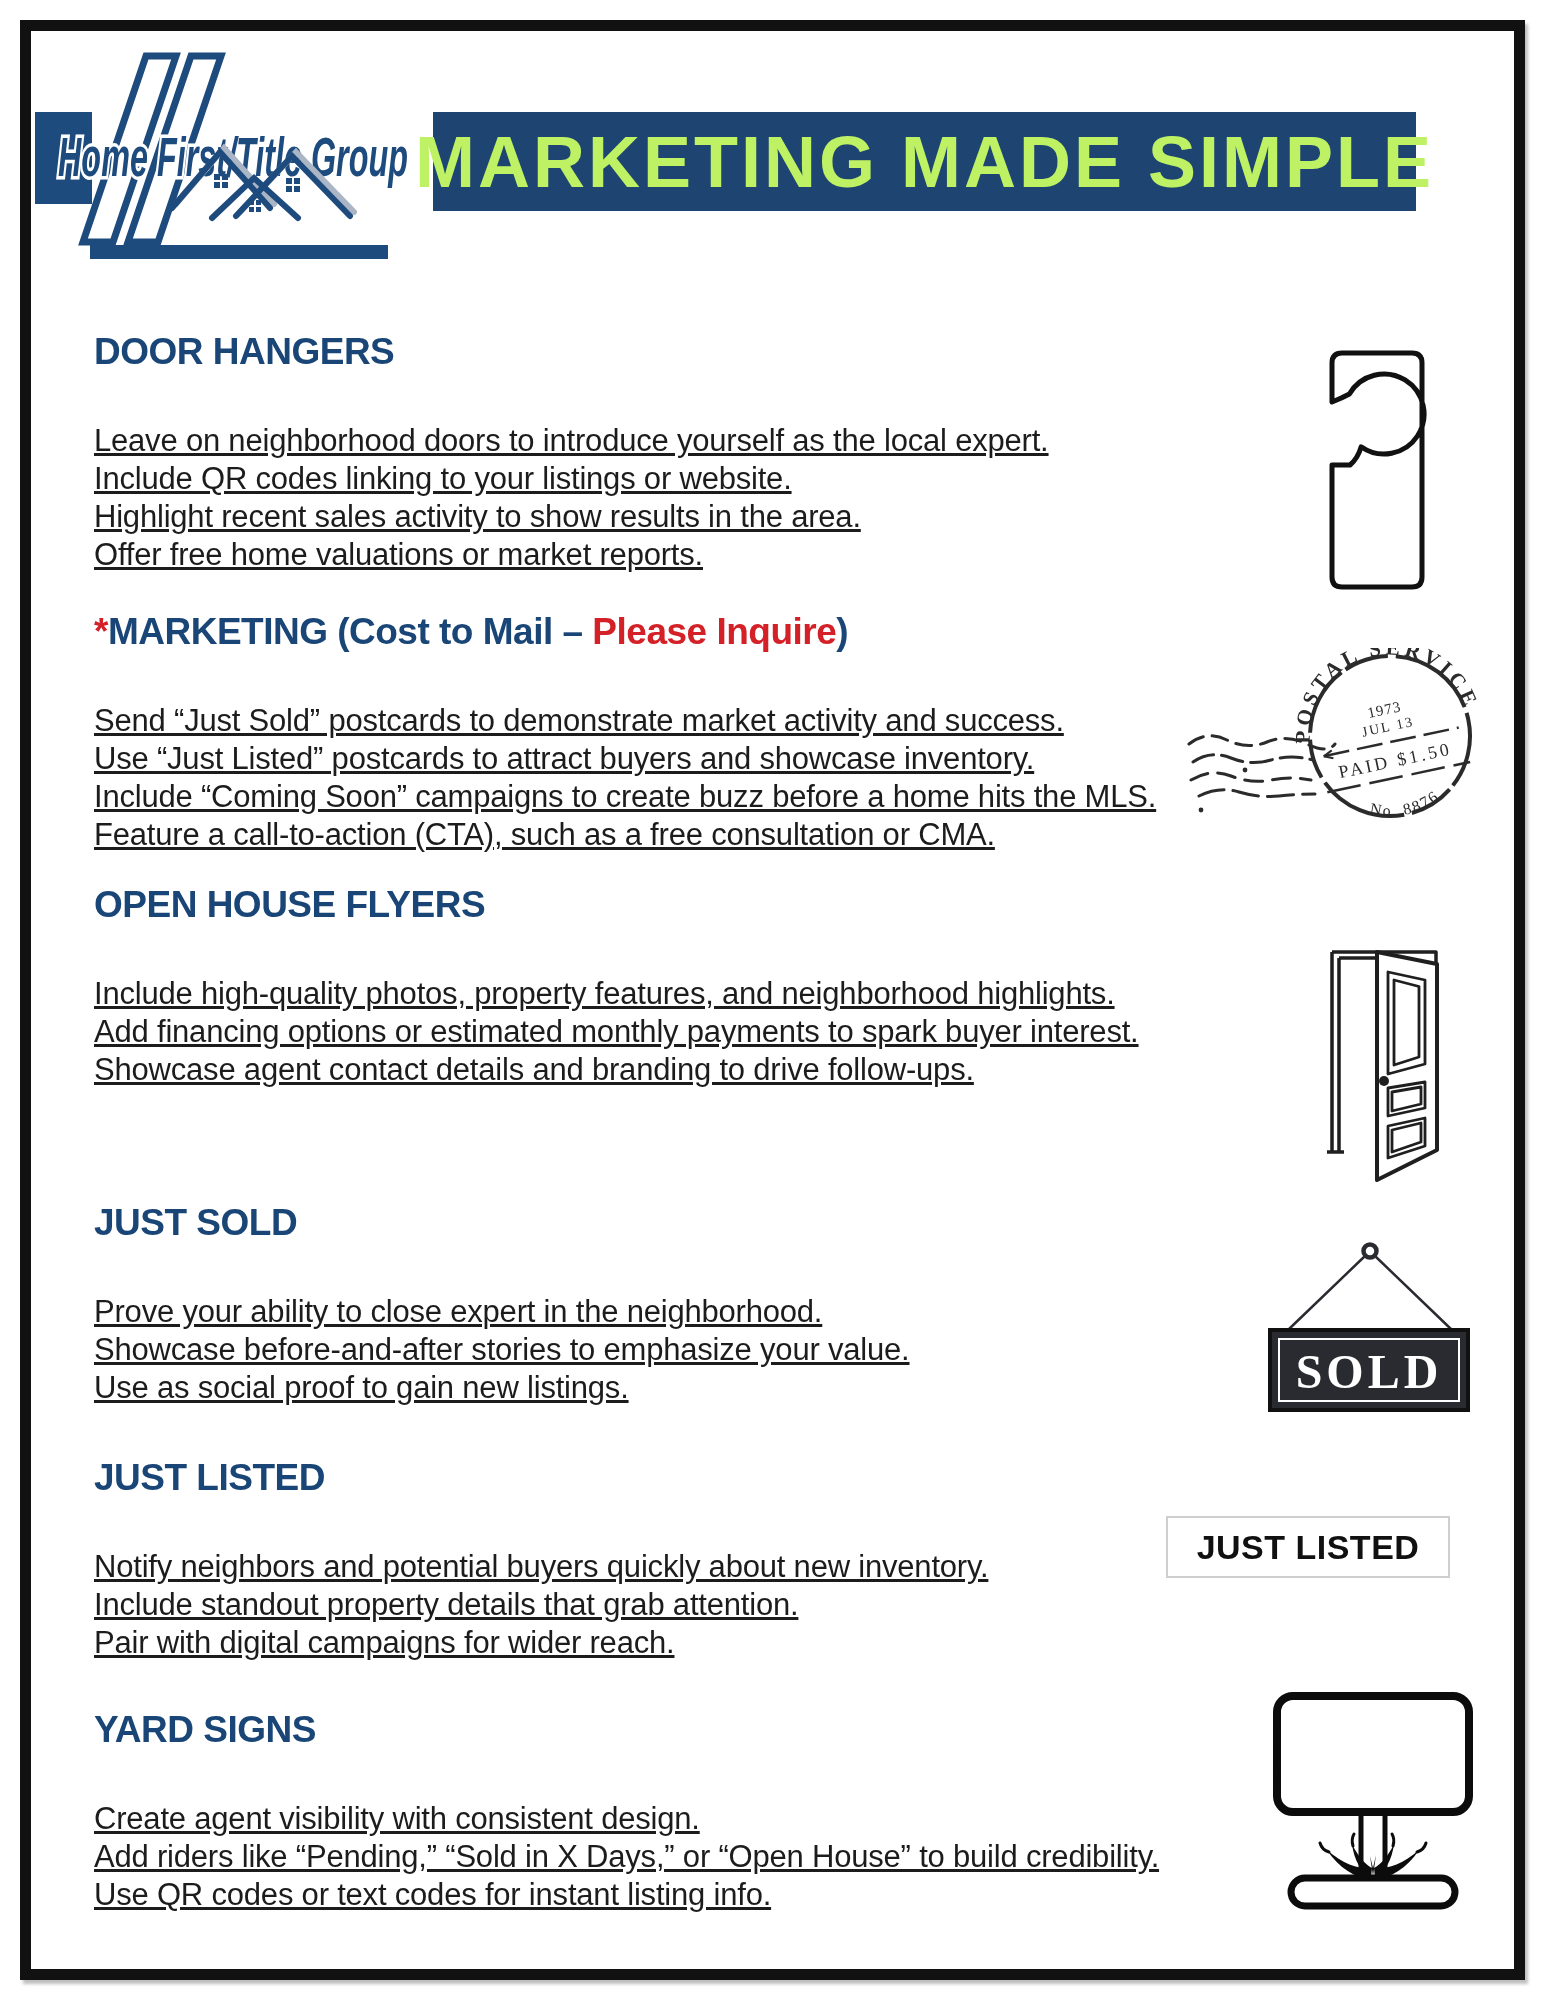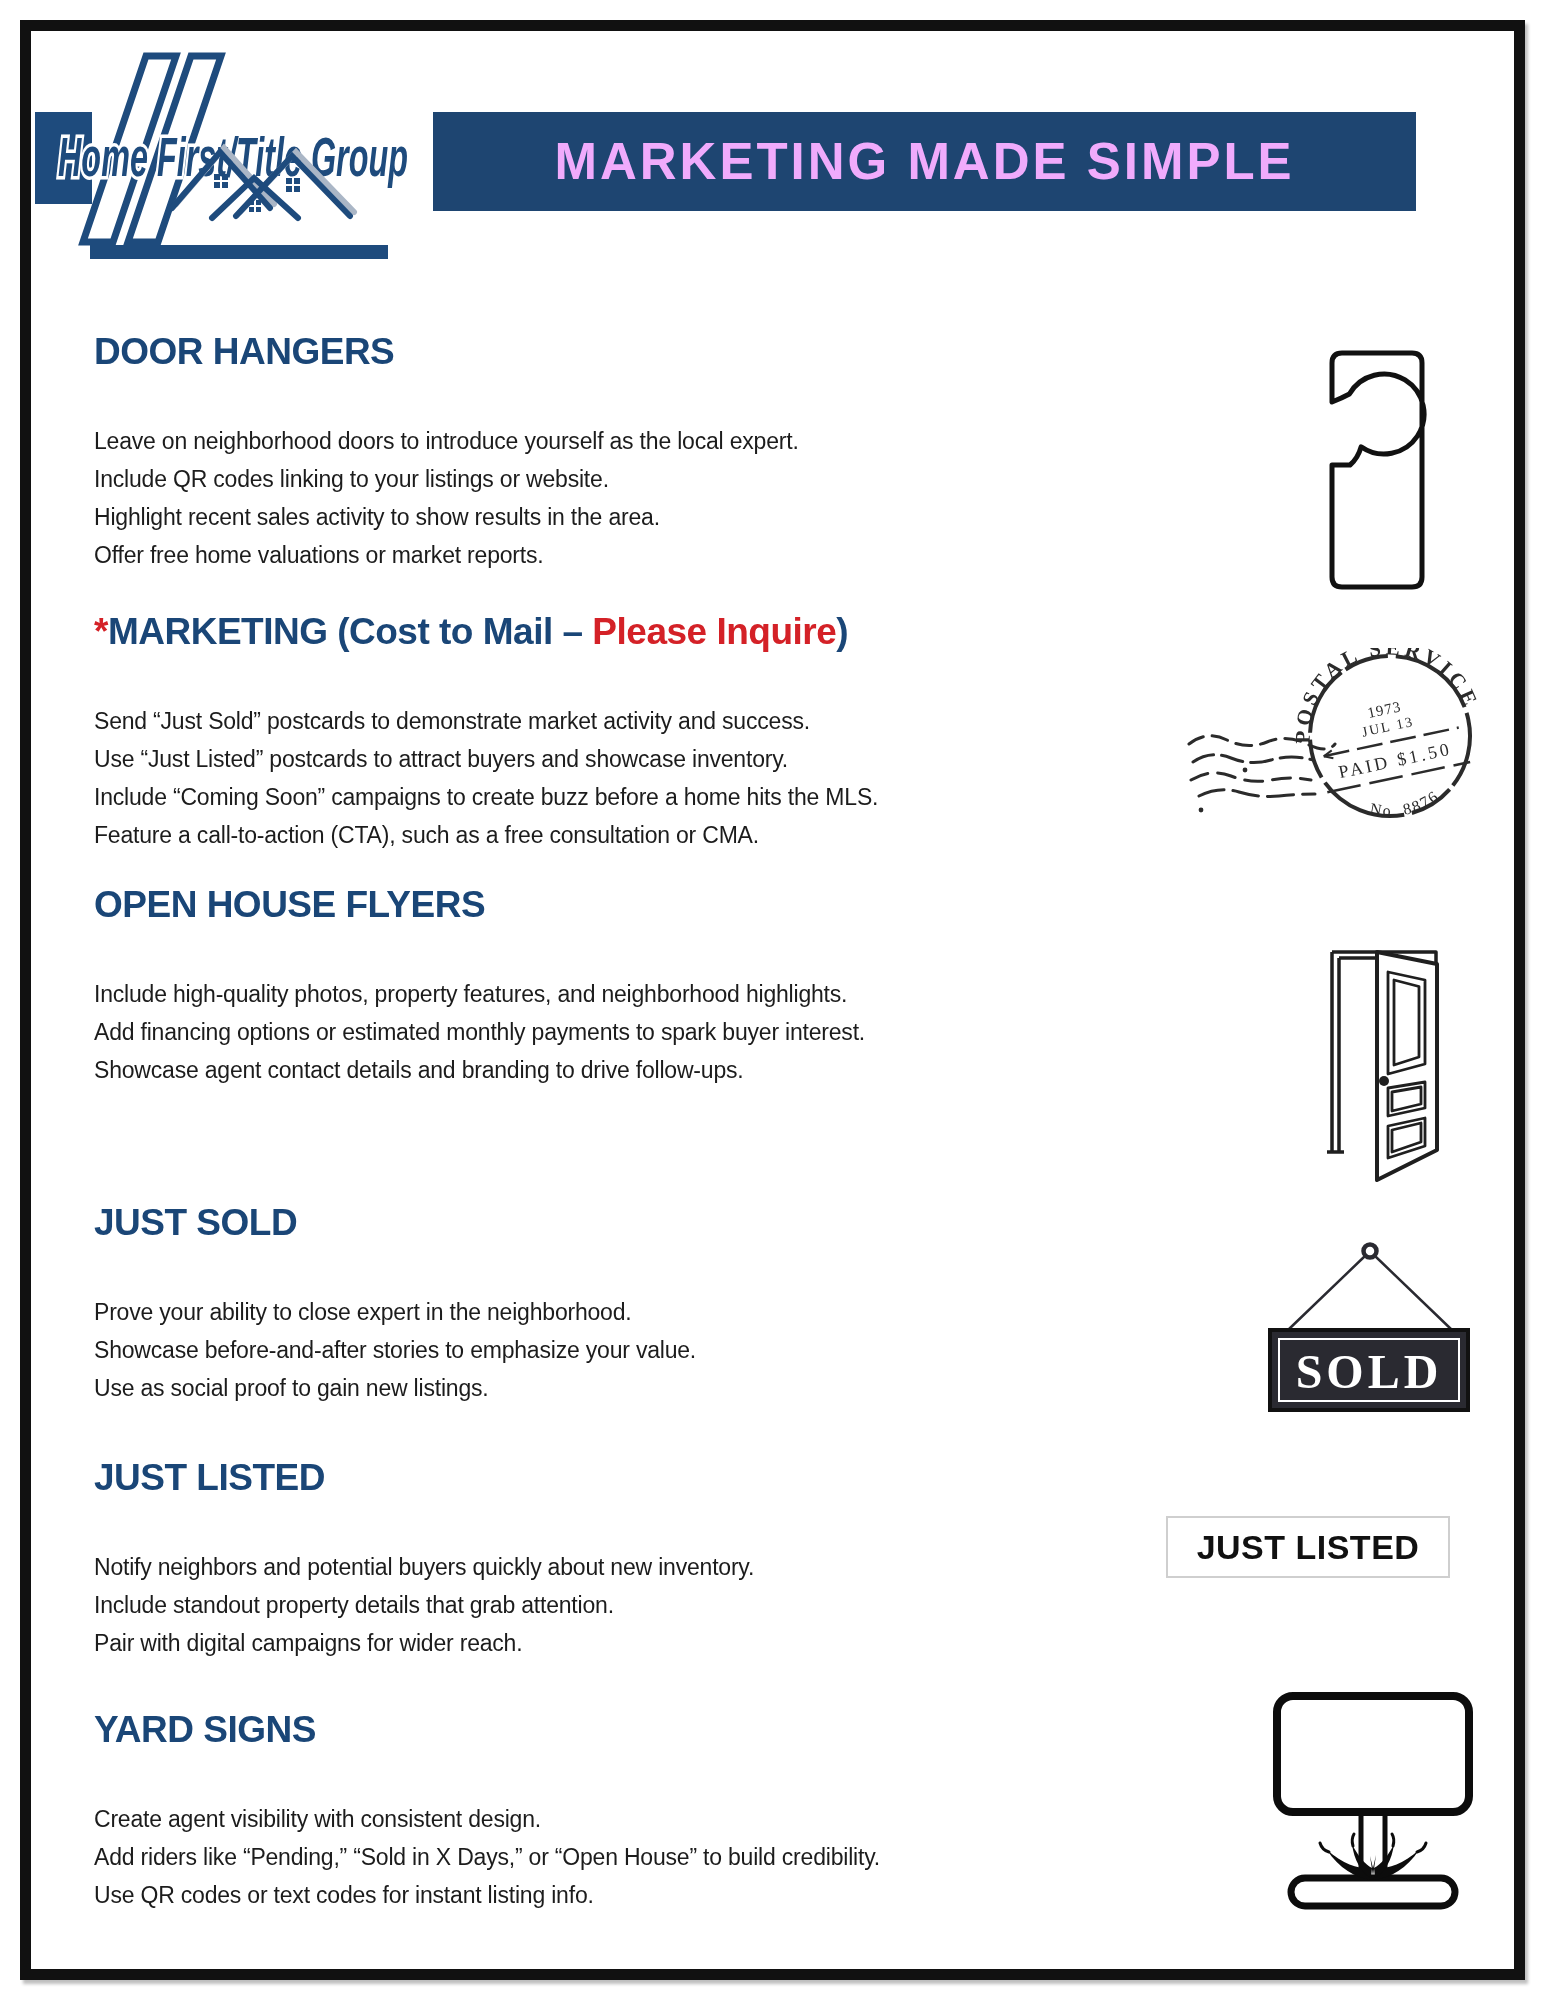--- a/index.html
+++ b/index.html
@@ -20,34 +20,34 @@
     border:11px solid #111111;box-shadow:3px 4px 3px rgba(0,0,0,.25);
     pointer-events:none;
   }
   
   .logo-svg{position:absolute;left:28px;top:46px;width:400px;height:220px;}
   .banner{
     position:absolute;left:433px;top:112px;width:983px;height:99px;
     background:var(--navy);display:flex;align-items:center;justify-content:center;
   }
   .banner-title{
-    color:#f0abfc;font-size:51px;font-weight:bold;letter-spacing:3px;white-space:nowrap;
+    color:#bef264;font-size:72px;font-weight:bold;letter-spacing:3px;white-space:nowrap;
   }
   
   .section{position:absolute;left:94px;width:1160px;}
   .sec-0{top:332px}.sec-1{top:612px}.sec-2{top:885px}
   .sec-3{top:1203px}.sec-4{top:1458px}.sec-5{top:1710px}
   .sec-heading{
     margin:0;font-size:37px;font-weight:bold;line-height:40px;letter-spacing:-0.5px;
     color:var(--heading);white-space:nowrap;
   }
   .sec-heading .red{color:var(--red);}
   .sec-body{margin-top:50px;}
   .body-line{
-    font-size:23px;line-height:38px;color:var(--ink);white-space:nowrap;letter-spacing:-0.2px;
+    font-size:31px;line-height:38px;color:var(--ink);white-space:nowrap;letter-spacing:-0.2px;text-decoration:underline;
   }
   
   .icon-abs{position:absolute;}
   .door-hanger{left:1326px;top:350px;width:102px;height:240px;}
   .stamp{left:1185px;top:648px;width:300px;height:176px;}
   .open-door{left:1322px;top:940px;width:120px;height:245px;}
   .sold-sign{left:1264px;top:1240px;width:212px;height:175px;}
   .yard-sign{left:1263px;top:1686px;width:220px;height:235px;}
   .just-listed-box{
     position:absolute;left:1166px;top:1516px;width:280px;height:58px;

